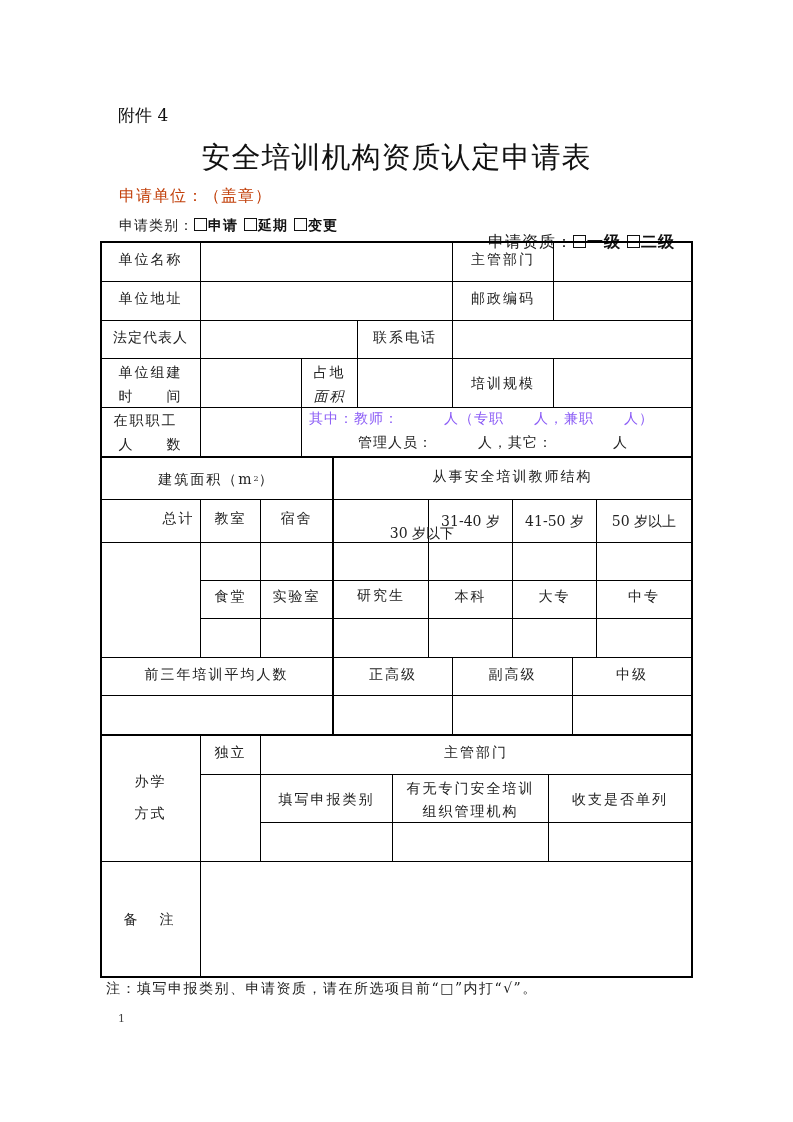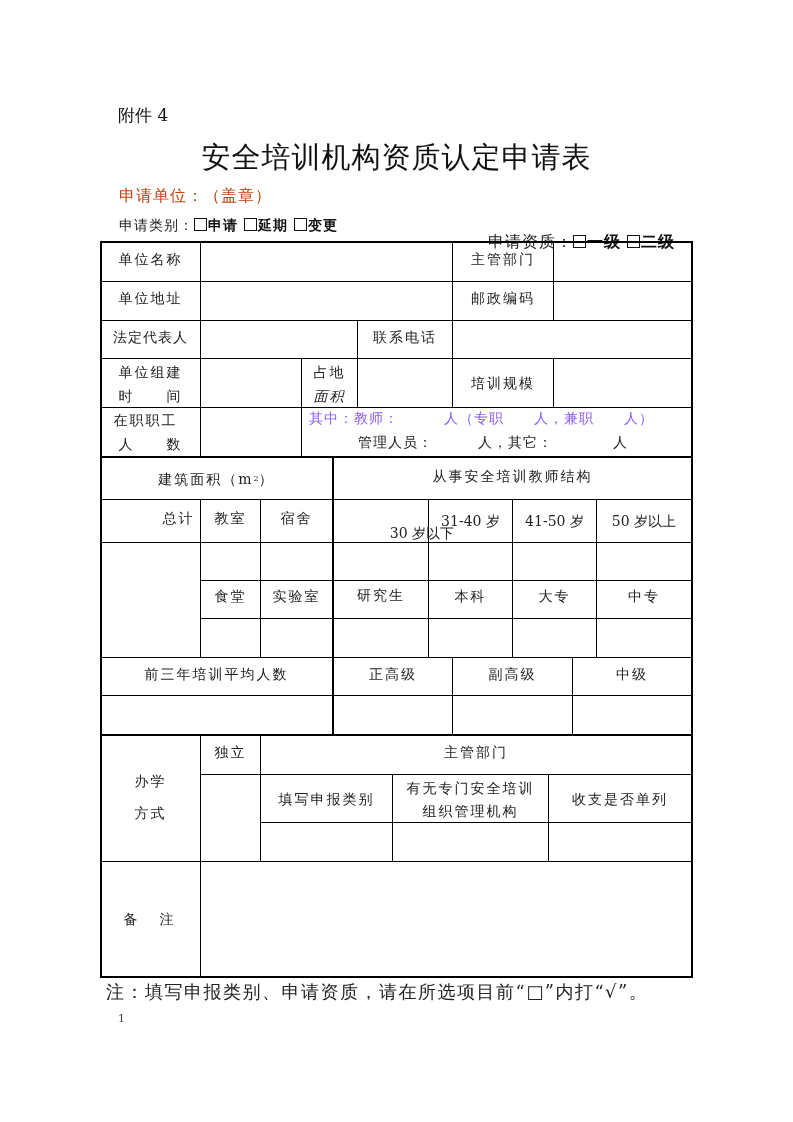--- a/index.html
+++ b/index.html
@@ -18,21 +18,21 @@
   
   .h, .v { position: absolute; background: #000; }
   .h { height: 1px; }
   .v { width: 1px; }
   .h.t { height: 2px; }
   .v.t { width: 2px; }
 
   .cell { position: absolute; display: flex; align-items: center; justify-content: center;
           font-size: 14px; letter-spacing: 2px; color: #222; text-align: center; line-height: 24px; }
   .cell.top { align-items: flex-start; padding-top: 6px; box-sizing: border-box; }
-  .note { left: 106px; top: 980px; font-size: 18px; letter-spacing: 1.5px; color: #222; }
+  .note { left: 106px; top: 980px; font-size: 14px; letter-spacing: 1.5px; color: #222; }
   .pnum { left: 118px; top: 1012px; font-size: 11px; color: #444; }
   .sup { font-size: 8px; vertical-align: 6px; letter-spacing: 0; }
 </style>
 </head>
 <body>
 
 <div class="abs attach">附件 4</div>
 <div class="abs title">安全培训机构资质认定申请表</div>
 <div class="abs line1">申请单位：（盖章）</div>
 

